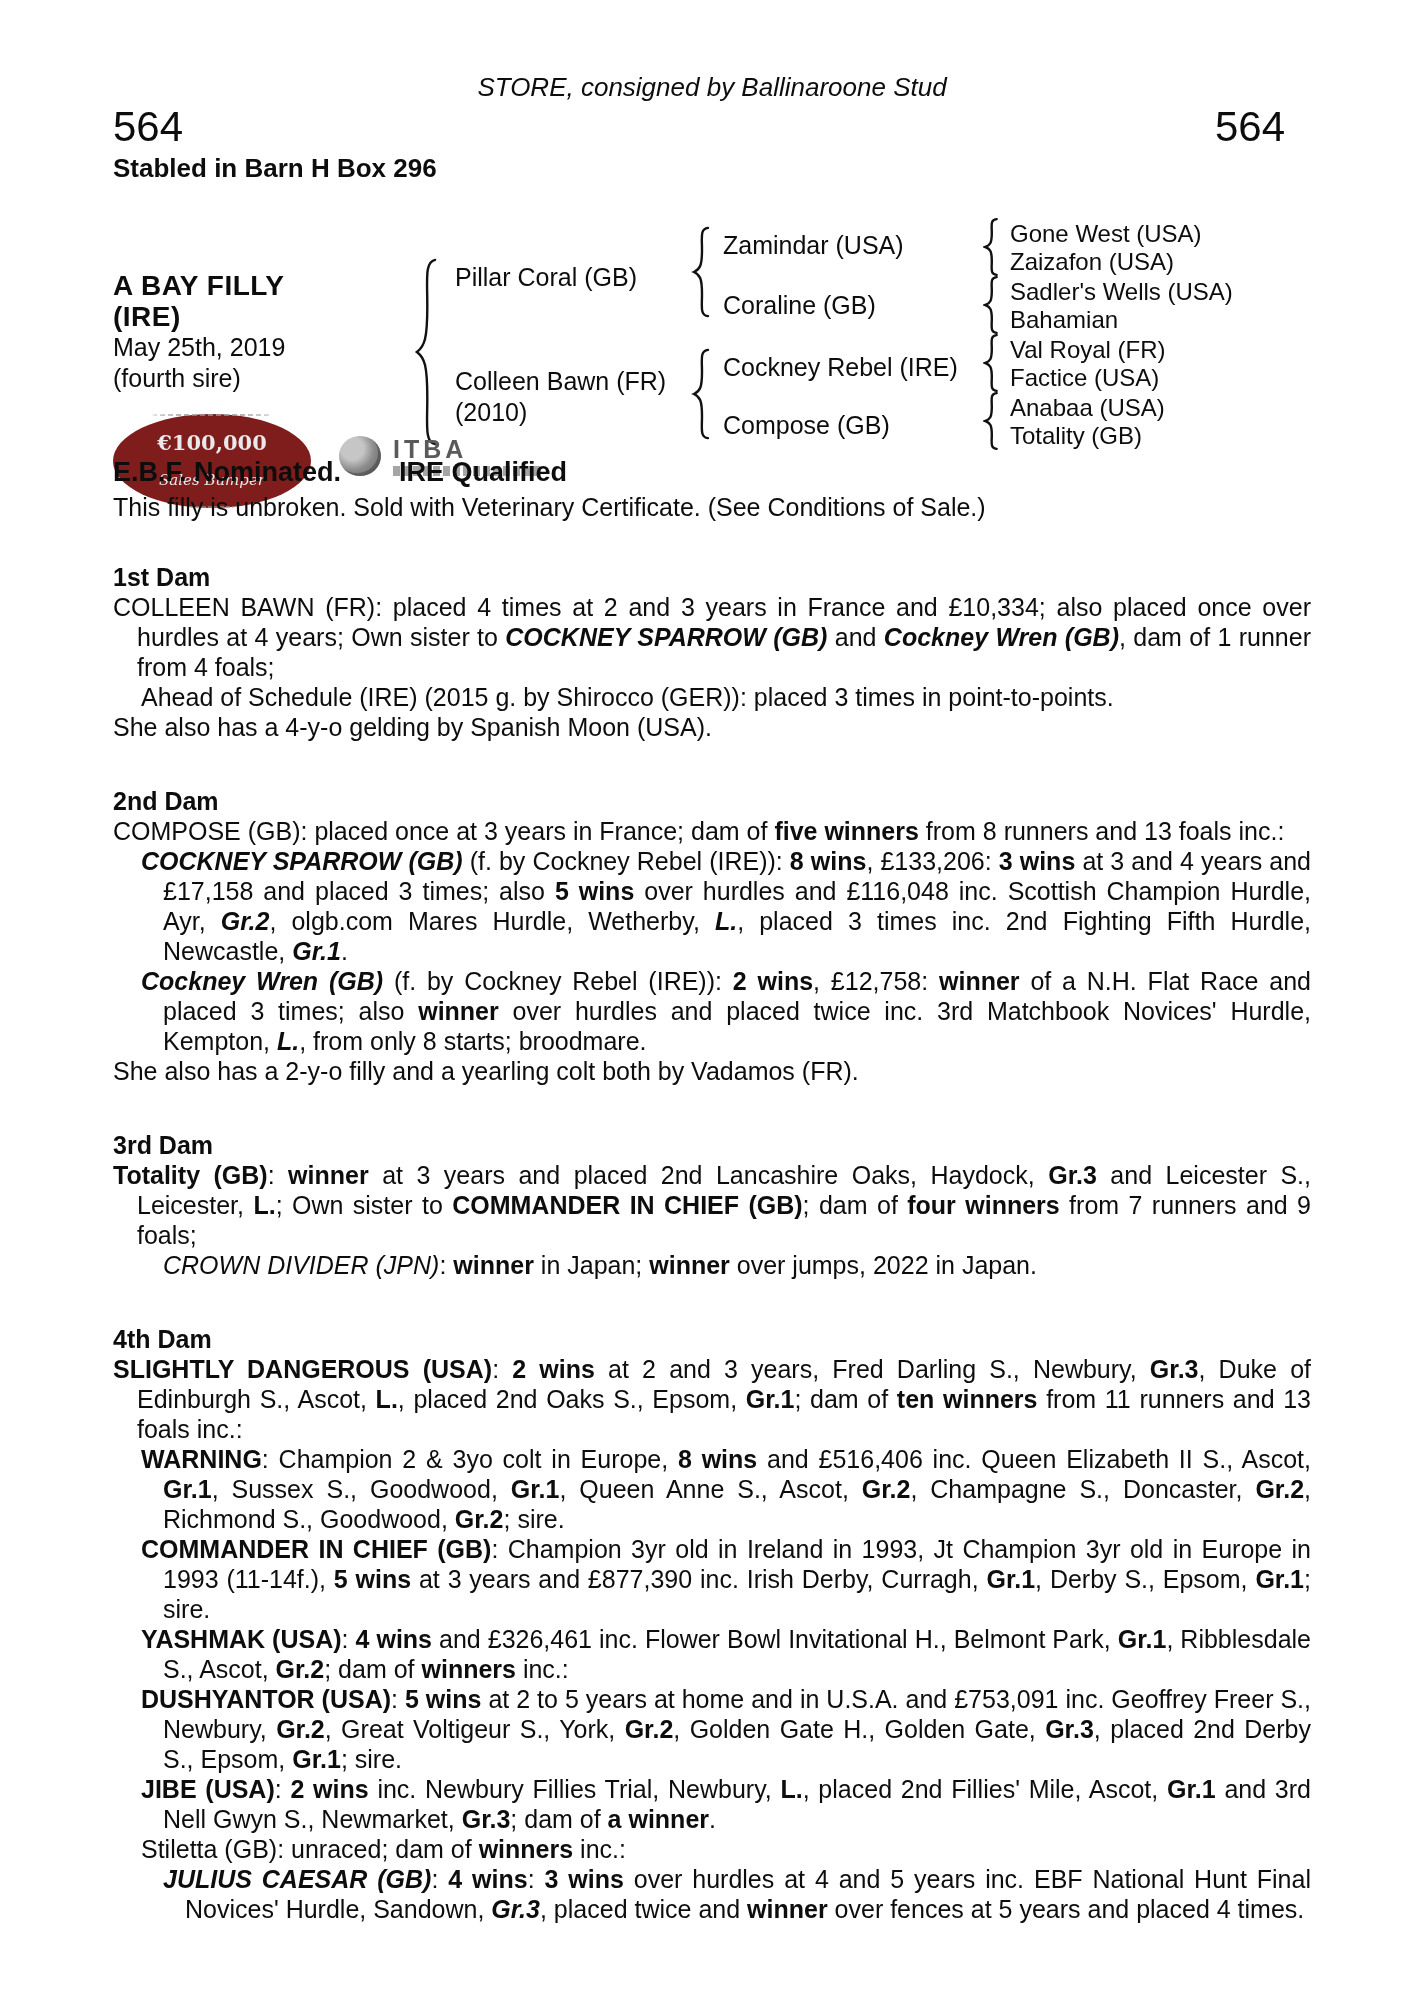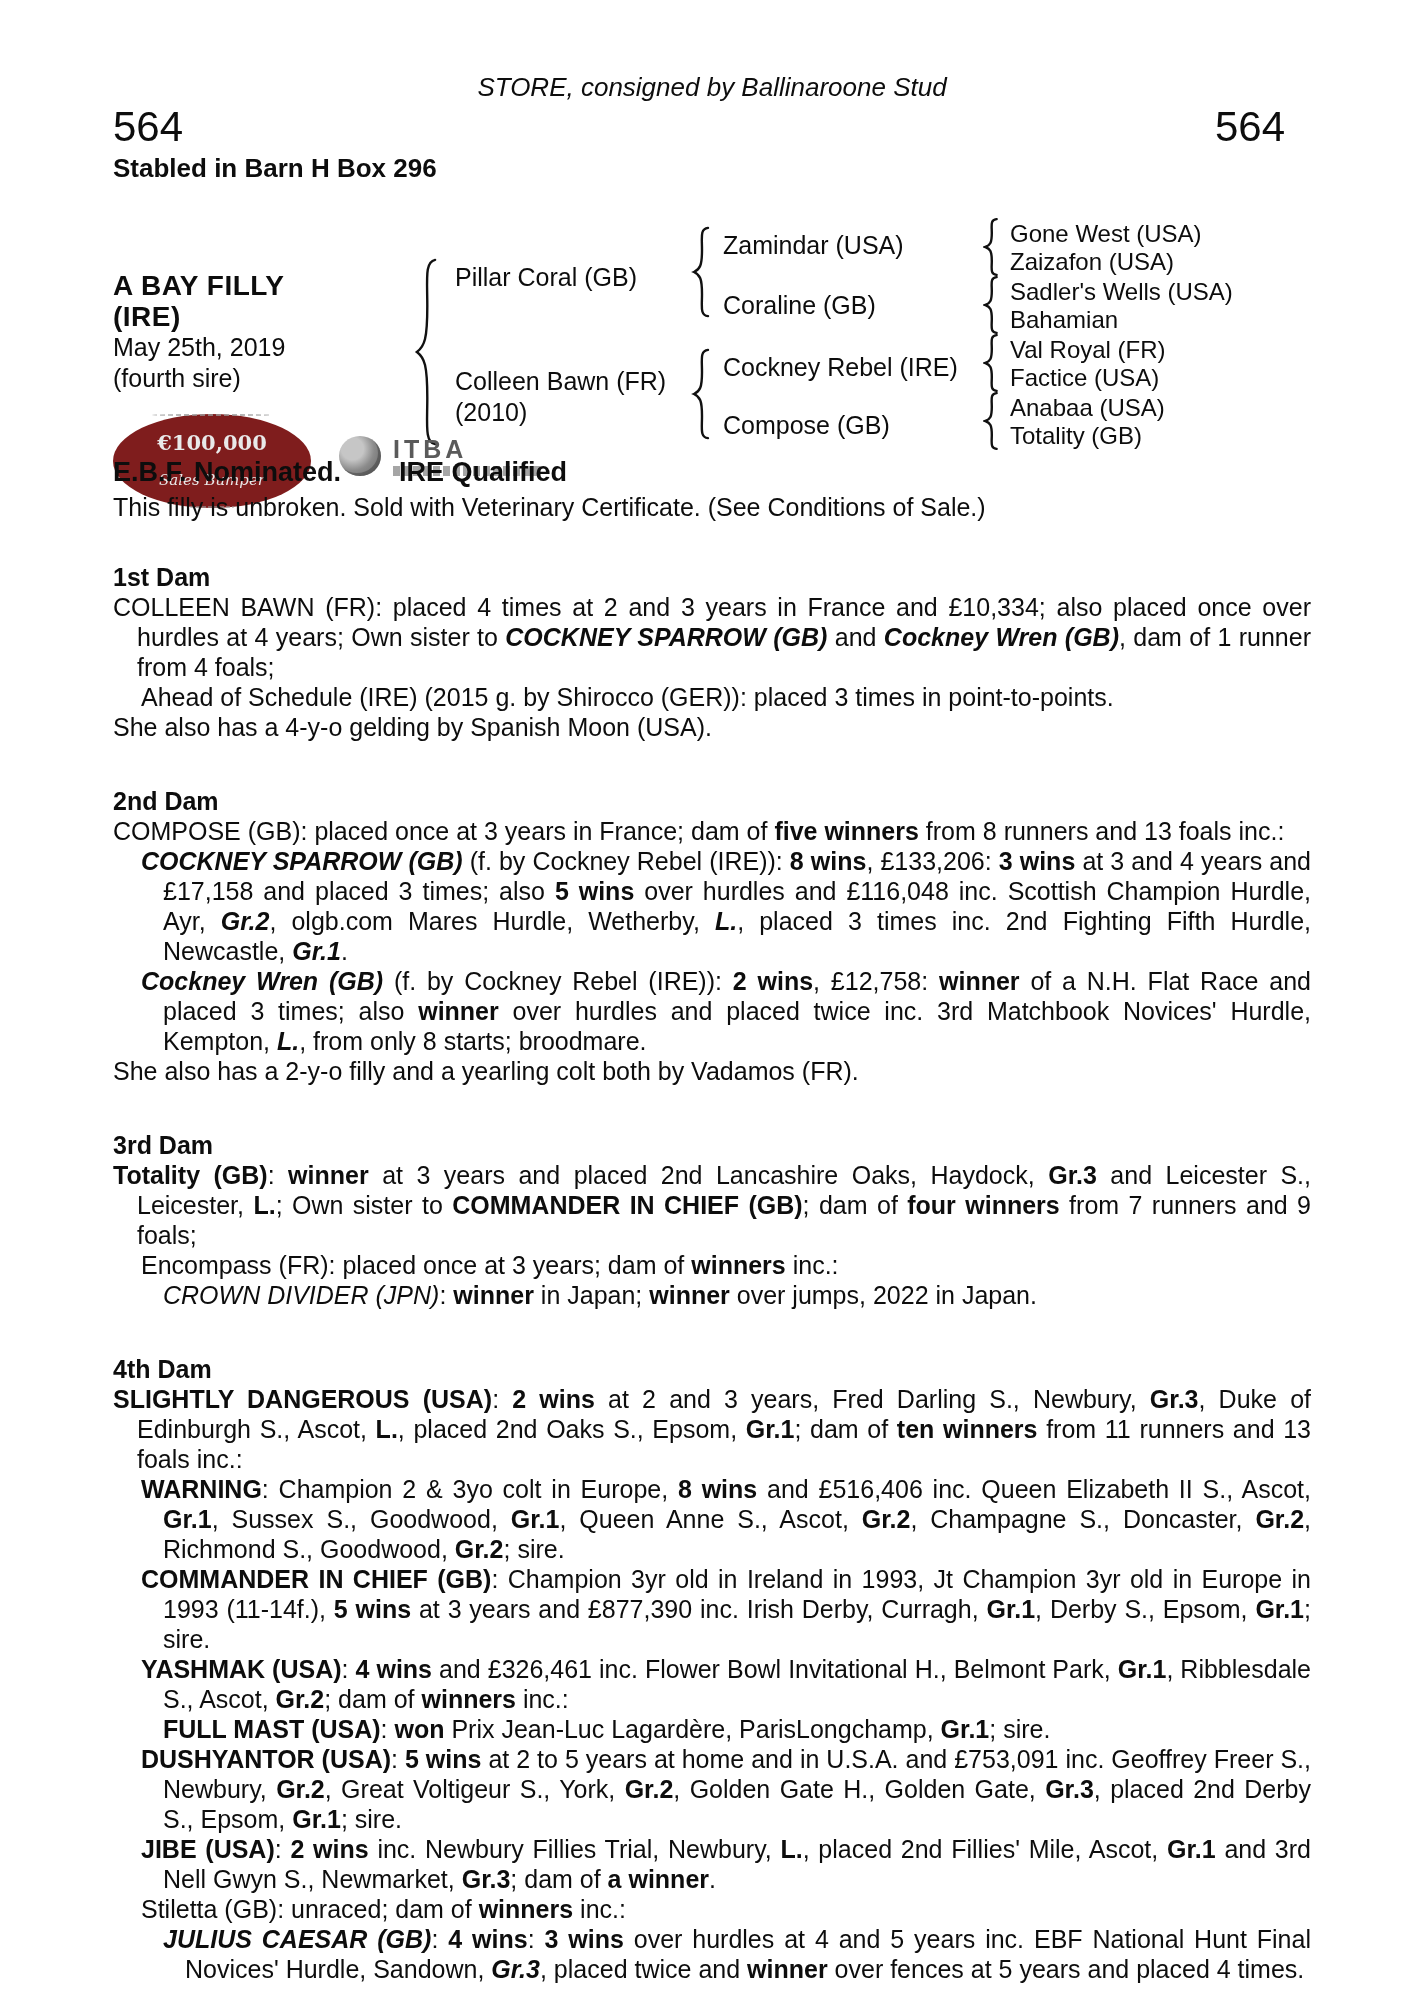--- a/index.html
+++ b/index.html
@@ -174,31 +174,29 @@
       <p class="heading">2nd Dam</p>
       <p class="para p0"><span>COMPOSE (GB): placed once at 3 years in France; dam of </span><span class="seg-b">five winners</span><span> from 8 runners and 13 foals inc.:</span></p>
       <p class="para p1"><span class="seg-bi">COCKNEY SPARROW (GB)</span><span> (f. by Cockney Rebel (IRE)): </span><span class="seg-b">8 wins</span><span>, £133,206: </span><span class="seg-b">3 wins</span><span> at 3 and 4 years and £17,158 and placed 3 times; also </span><span class="seg-b">5 wins</span><span> over hurdles and £116,048 inc. Scottish Champion Hurdle, Ayr, </span><span class="seg-bi">Gr.2</span><span>, olgb.com Mares Hurdle, Wetherby, </span><span class="seg-bi">L.</span><span>, placed 3 times inc. 2nd Fighting Fifth Hurdle, Newcastle, </span><span class="seg-bi">Gr.1</span><span>.</span></p>
       <p class="para p1"><span class="seg-bi">Cockney Wren (GB)</span><span> (f. by Cockney Rebel (IRE)): </span><span class="seg-b">2 wins</span><span>, £12,758: </span><span class="seg-b">winner</span><span> of a N.H. Flat Race and placed 3 times; also </span><span class="seg-b">winner</span><span> over hurdles and placed twice inc. 3rd Matchbook Novices' Hurdle, Kempton, </span><span class="seg-bi">L.</span><span>, from only 8 starts; broodmare.</span></p>
       <p class="para flush"><span>She also has a 2-y-o filly and a yearling colt both by Vadamos (FR).</span></p>
     </section>
 
     <section class="section">
       <p class="heading">3rd Dam</p>
       <p class="para p0"><span class="seg-b">Totality (GB)</span><span>: </span><span class="seg-b">winner</span><span> at 3 years and placed 2nd Lancashire Oaks, Haydock, </span><span class="seg-b">Gr.3</span><span> and Leicester S., Leicester, </span><span class="seg-b">L.</span><span>; Own sister to </span><span class="seg-b">COMMANDER IN CHIEF (GB)</span><span>; dam of </span><span class="seg-b">four winners</span><span> from 7 runners and 9 foals;</span></p>
-      <p class="para p1"><span>Encompass (FR): placed once at 3 years; dam of </span><span class="seg-b">winners</span><span> inc.:</span></p>
       <p class="para p2"><span class="seg-i">CROWN DIVIDER (JPN)</span><span>: </span><span class="seg-b">winner</span><span> in Japan; </span><span class="seg-b">winner</span><span> over jumps, 2022 in Japan.</span></p>
     </section>
 
     <section class="section">
       <p class="heading">4th Dam</p>
       <p class="para p0"><span class="seg-b">SLIGHTLY DANGEROUS (USA)</span><span>: </span><span class="seg-b">2 wins</span><span> at 2 and 3 years, Fred Darling S., Newbury, </span><span class="seg-b">Gr.3</span><span>, Duke of Edinburgh S., Ascot, </span><span class="seg-b">L.</span><span>, placed 2nd Oaks S., Epsom, </span><span class="seg-b">Gr.1</span><span>; dam of </span><span class="seg-b">ten winners</span><span> from 11 runners and 13 foals inc.:</span></p>
       <p class="para p1"><span class="seg-b">WARNING</span><span>: Champion 2 &amp; 3yo colt in Europe, </span><span class="seg-b">8 wins</span><span> and £516,406 inc. Queen Elizabeth II S., Ascot, </span><span class="seg-b">Gr.1</span><span>, Sussex S., Goodwood, </span><span class="seg-b">Gr.1</span><span>, Queen Anne S., Ascot, </span><span class="seg-b">Gr.2</span><span>, Champagne S., Doncaster, </span><span class="seg-b">Gr.2</span><span>, Richmond S., Goodwood, </span><span class="seg-b">Gr.2</span><span>; sire.</span></p>
       <p class="para p1"><span class="seg-b">COMMANDER IN CHIEF (GB)</span><span>: Champion 3yr old in Ireland in 1993, Jt Champion 3yr old in Europe in 1993 (11-14f.), </span><span class="seg-b">5 wins</span><span> at 3 years and £877,390 inc. Irish Derby, Curragh, </span><span class="seg-b">Gr.1</span><span>, Derby S., Epsom, </span><span class="seg-b">Gr.1</span><span>; sire.</span></p>
       <p class="para p1"><span class="seg-b">YASHMAK (USA)</span><span>: </span><span class="seg-b">4 wins</span><span> and £326,461 inc. Flower Bowl Invitational H., Belmont Park, </span><span class="seg-b">Gr.1</span><span>, Ribblesdale S., Ascot, </span><span class="seg-b">Gr.2</span><span>; dam of </span><span class="seg-b">winners</span><span> inc.:</span></p>
-      <p class="para p2"><span class="seg-b">FULL MAST (USA)</span><span>: </span><span class="seg-b">won</span><span> Prix Jean-Luc Lagardère, ParisLongchamp, </span><span class="seg-b">Gr.1</span><span>; sire.</span></p>
       <p class="para p1"><span class="seg-b">DUSHYANTOR (USA)</span><span>: </span><span class="seg-b">5 wins</span><span> at 2 to 5 years at home and in U.S.A. and £753,091 inc. Geoffrey Freer S., Newbury, </span><span class="seg-b">Gr.2</span><span>, Great Voltigeur S., York, </span><span class="seg-b">Gr.2</span><span>, Golden Gate H., Golden Gate, </span><span class="seg-b">Gr.3</span><span>, placed 2nd Derby S., Epsom, </span><span class="seg-b">Gr.1</span><span>; sire.</span></p>
       <p class="para p1"><span class="seg-b">JIBE (USA)</span><span>: </span><span class="seg-b">2 wins</span><span> inc. Newbury Fillies Trial, Newbury, </span><span class="seg-b">L.</span><span>, placed 2nd Fillies' Mile, Ascot, </span><span class="seg-b">Gr.1</span><span> and 3rd Nell Gwyn S., Newmarket, </span><span class="seg-b">Gr.3</span><span>; dam of </span><span class="seg-b">a winner</span><span>.</span></p>
       <p class="para p1"><span>Stiletta (GB): unraced; dam of </span><span class="seg-b">winners</span><span> inc.:</span></p>
       <p class="para p2"><span class="seg-bi">JULIUS CAESAR (GB)</span><span>: </span><span class="seg-b">4 wins</span><span>: </span><span class="seg-b">3 wins</span><span> over hurdles at 4 and 5 years inc. EBF National Hunt Final Novices' Hurdle, Sandown, </span><span class="seg-bi">Gr.3</span><span>, placed twice and </span><span class="seg-b">winner</span><span> over fences at 5 years and placed 4 times.</span></p>
     </section>
 
   </div>
 </div>
 
 </body></html>

